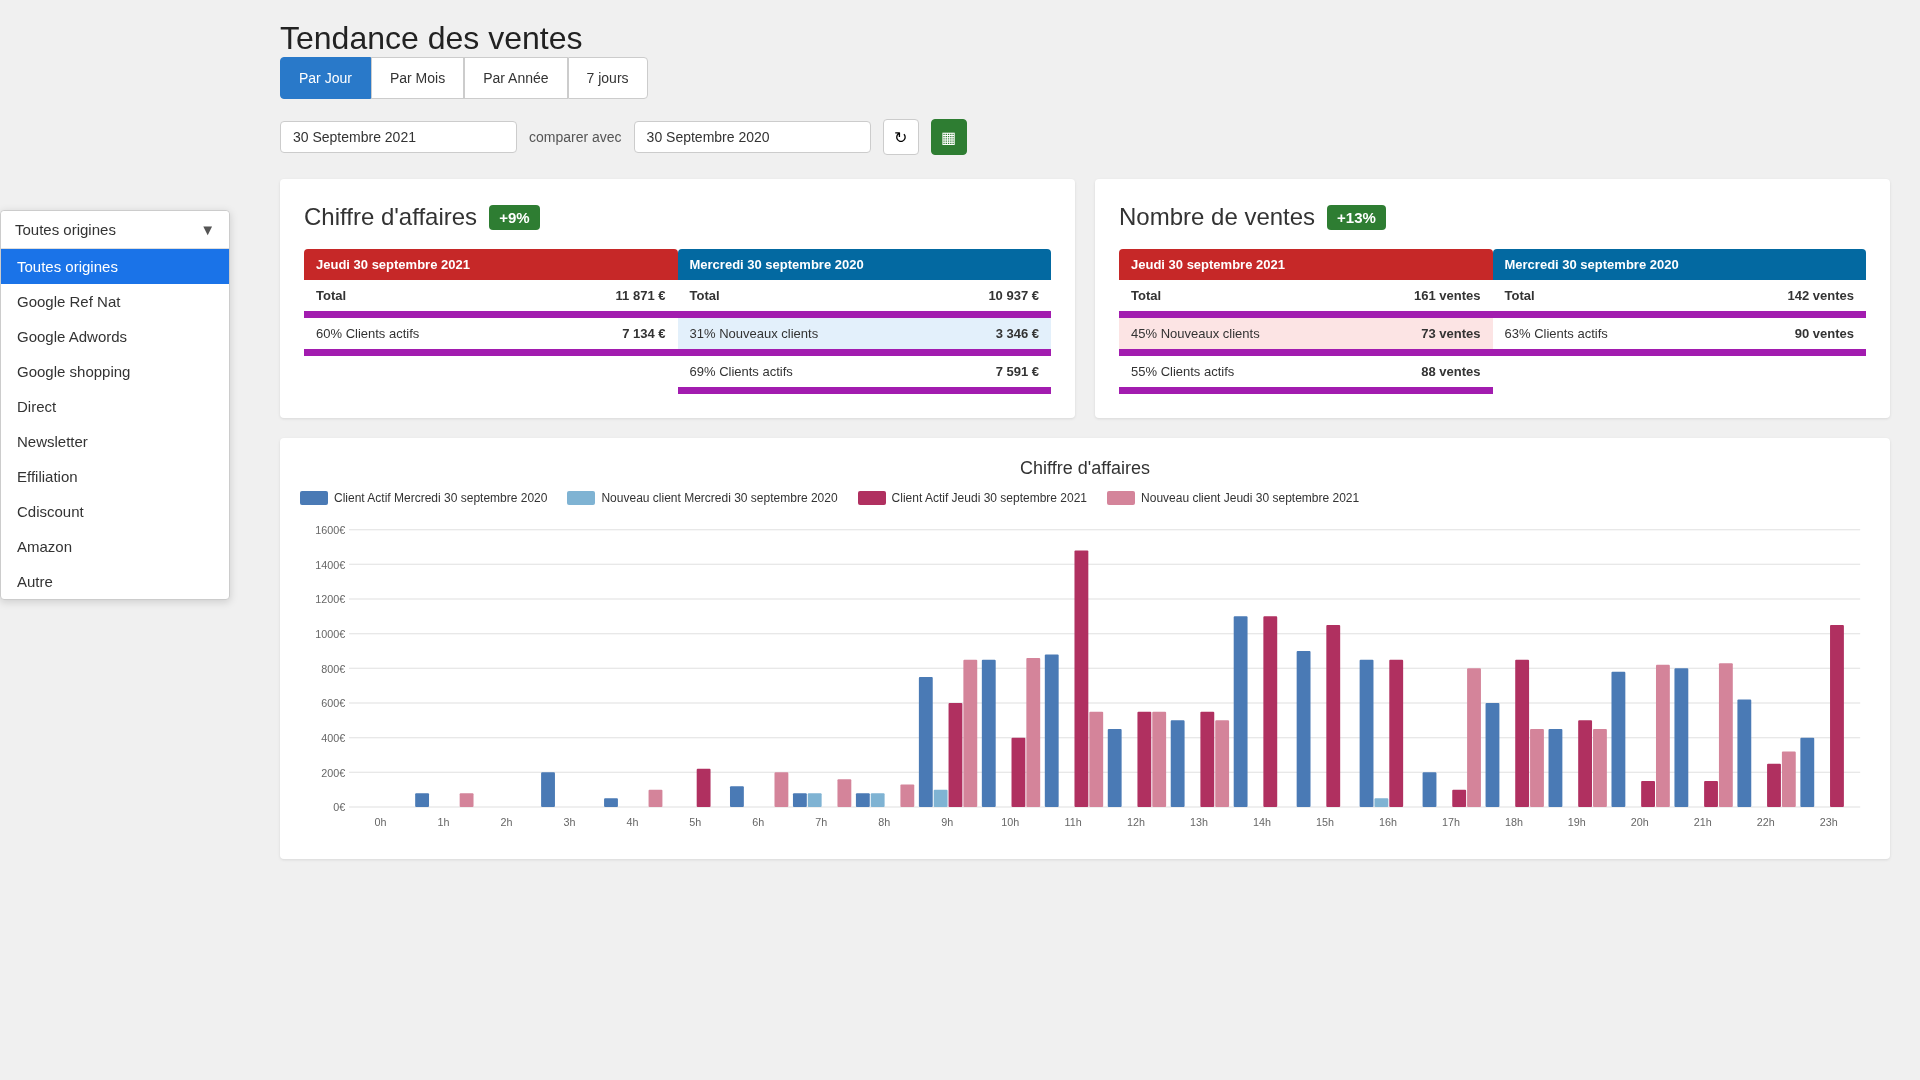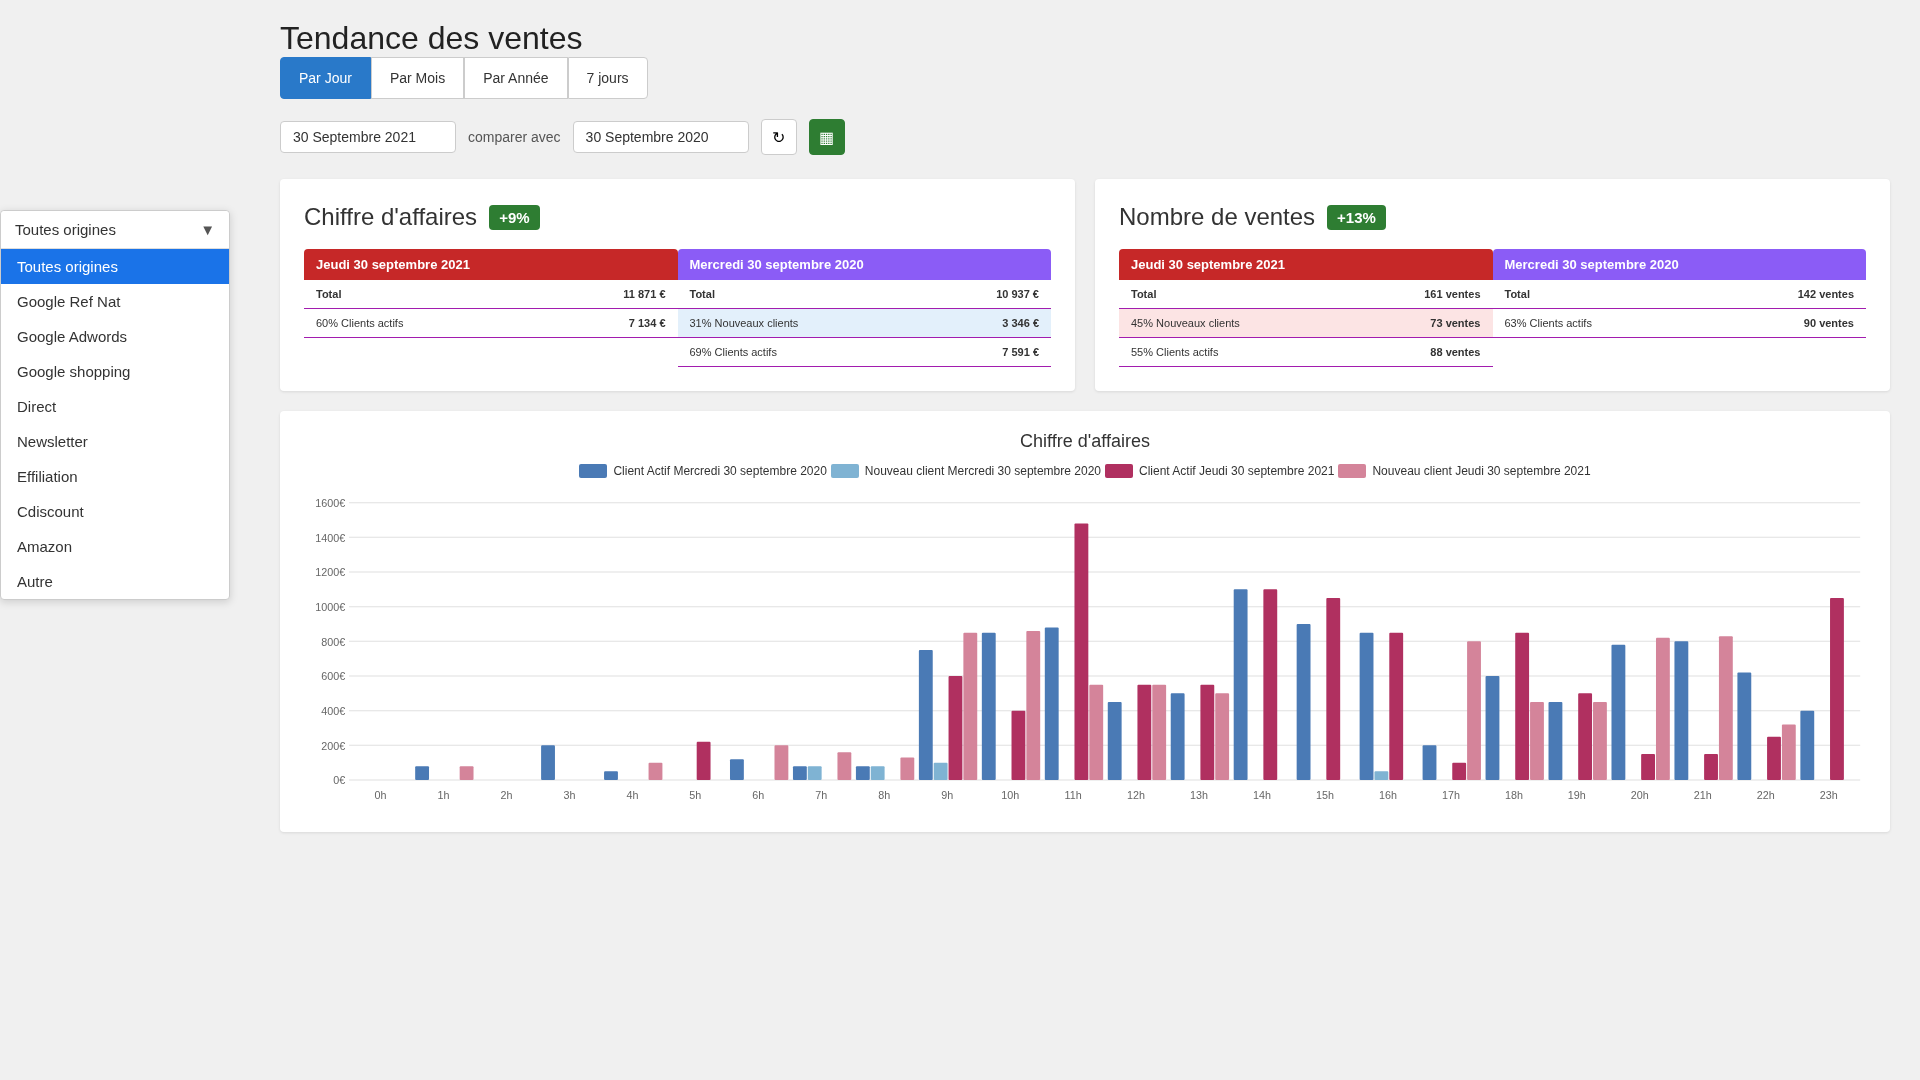--- a/index.html
+++ b/index.html
@@ -64,21 +64,21 @@
 
     
     .date-row { display: flex; align-items: center; gap: 12px; margin-bottom: 24px; }
     .date-input {
       border: 1px solid #ccc;
       border-radius: 4px;
       padding: 7px 12px;
       font-size: 14px;
       background: #fff;
       color: #333;
-      width: 176px;
+      width: 237px;
     }
     .compare-label { color: #555; font-size: 14px; }
     .icon-btn {
       width: 36px; height: 36px;
       border: 1px solid #ccc;
       border-radius: 4px;
       background: #fff;
       cursor: pointer;
       display: flex; align-items: center; justify-content: center;
       font-size: 16px;
@@ -96,32 +96,32 @@
     .data-cols { display: flex; }
     .data-col { flex: 1; }
     .data-col-header {
       padding: 8px 12px;
       border-radius: 4px 4px 0 0;
       font-weight: 600;
       font-size: 13px;
       margin-bottom: 0;
     }
     .data-col-header.red { background: #c62828; color: #fff; }
-    .data-col-header.blue { background: #8b5cf6; color: #fff; }
+    .data-col-header.blue { background: #0369a1; color: #fff; }
     .data-table { width: 100%; border-collapse: collapse; }
-    .data-table tr td { padding: 8px 12px; font-size: 11px; border-bottom: 1px solid #a21caf; }
+    .data-table tr td { padding: 8px 12px; font-size: 13px; border-bottom: 7px solid #a21caf; }
     .data-table tr td:last-child { text-align: right; font-weight: 600; }
     .data-table tr.highlight-red td { background: #fce4e4; }
     .data-table tr.highlight-blue td { background: #e3f0fb; }
     .data-table tr td:first-child.bold { font-weight: 700; }
 
     
     .chart-section { background: #fff; border-radius: 4px; padding: 20px; box-shadow: 0 1px 3px rgba(0,0,0,0.1); }
     .chart-title { text-align: center; font-size: 18px; font-weight: 500; margin-bottom: 12px; }
-    .chart-legend { display: flex; gap: 4px; justify-content: center; margin-bottom: 14px; flex-wrap: wrap; }
+    .chart-legend { display: flex; gap: 20px; margin-bottom: 14px; flex-wrap: wrap; }
     .legend-item { display: flex; align-items: center; gap: 6px; font-size: 12px; }
     .legend-color { width: 28px; height: 14px; display: inline-block; border-radius: 2px; }
 
     .chart-container { position: relative; width: 100%; height: 320px; }
     .chart-svg { width: 100%; height: 100%; }
   </style>
 </head>
 <body>
 
 <div class="page">

